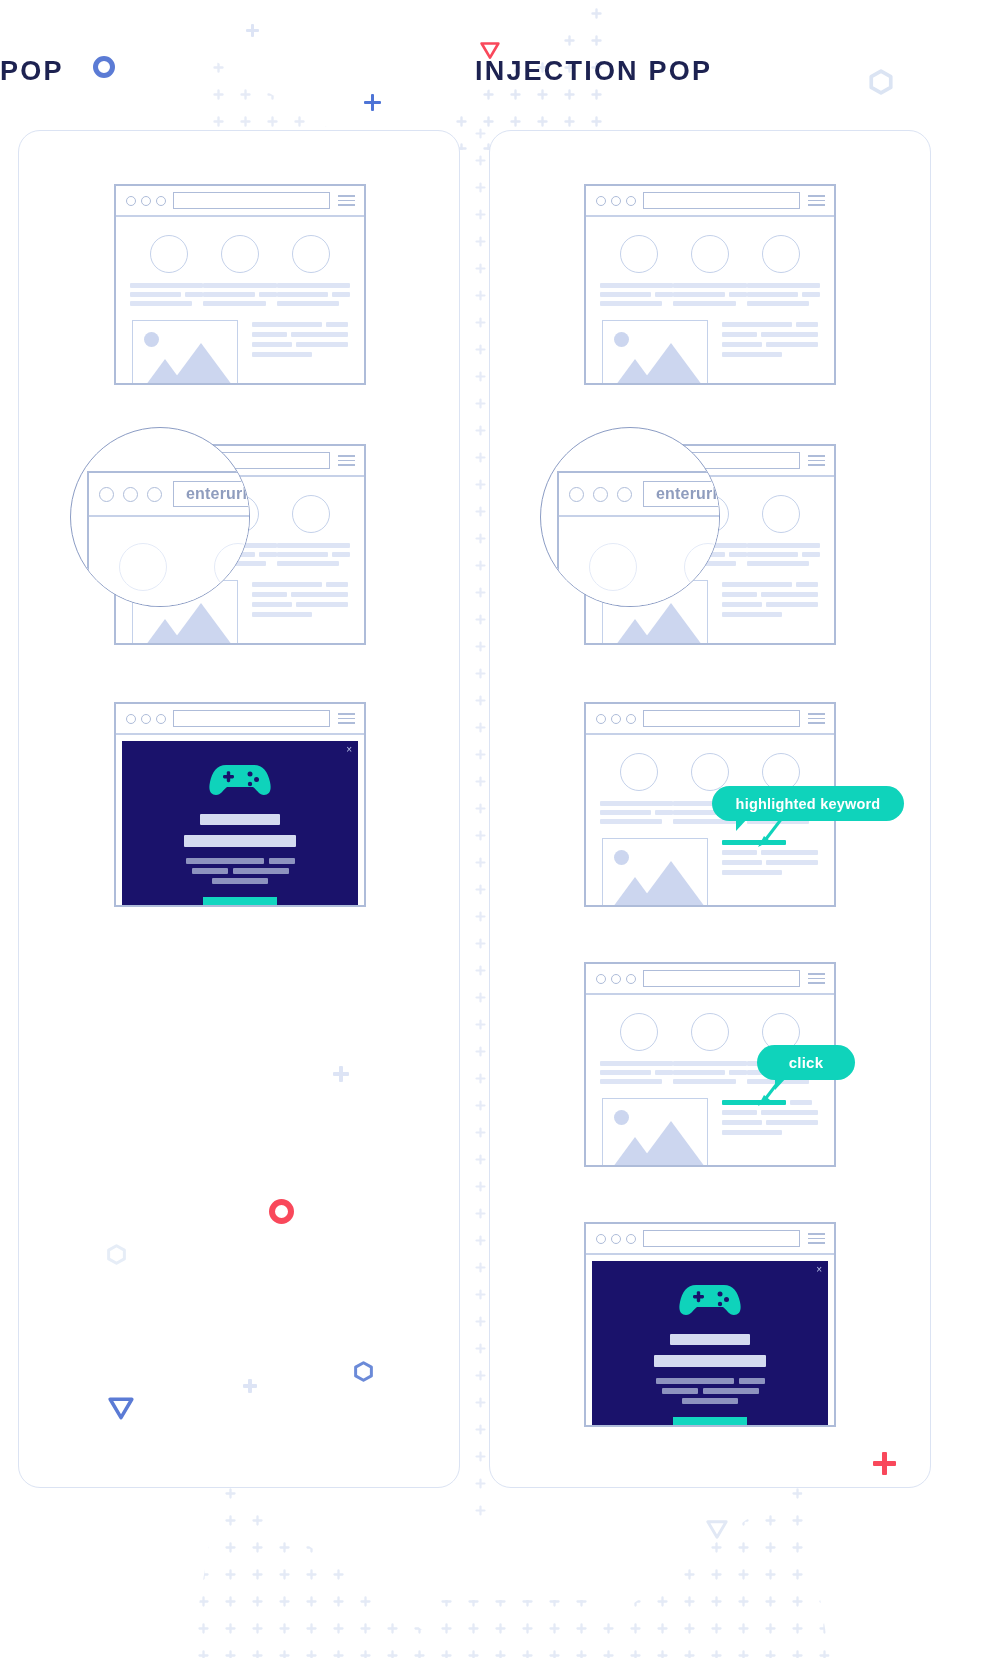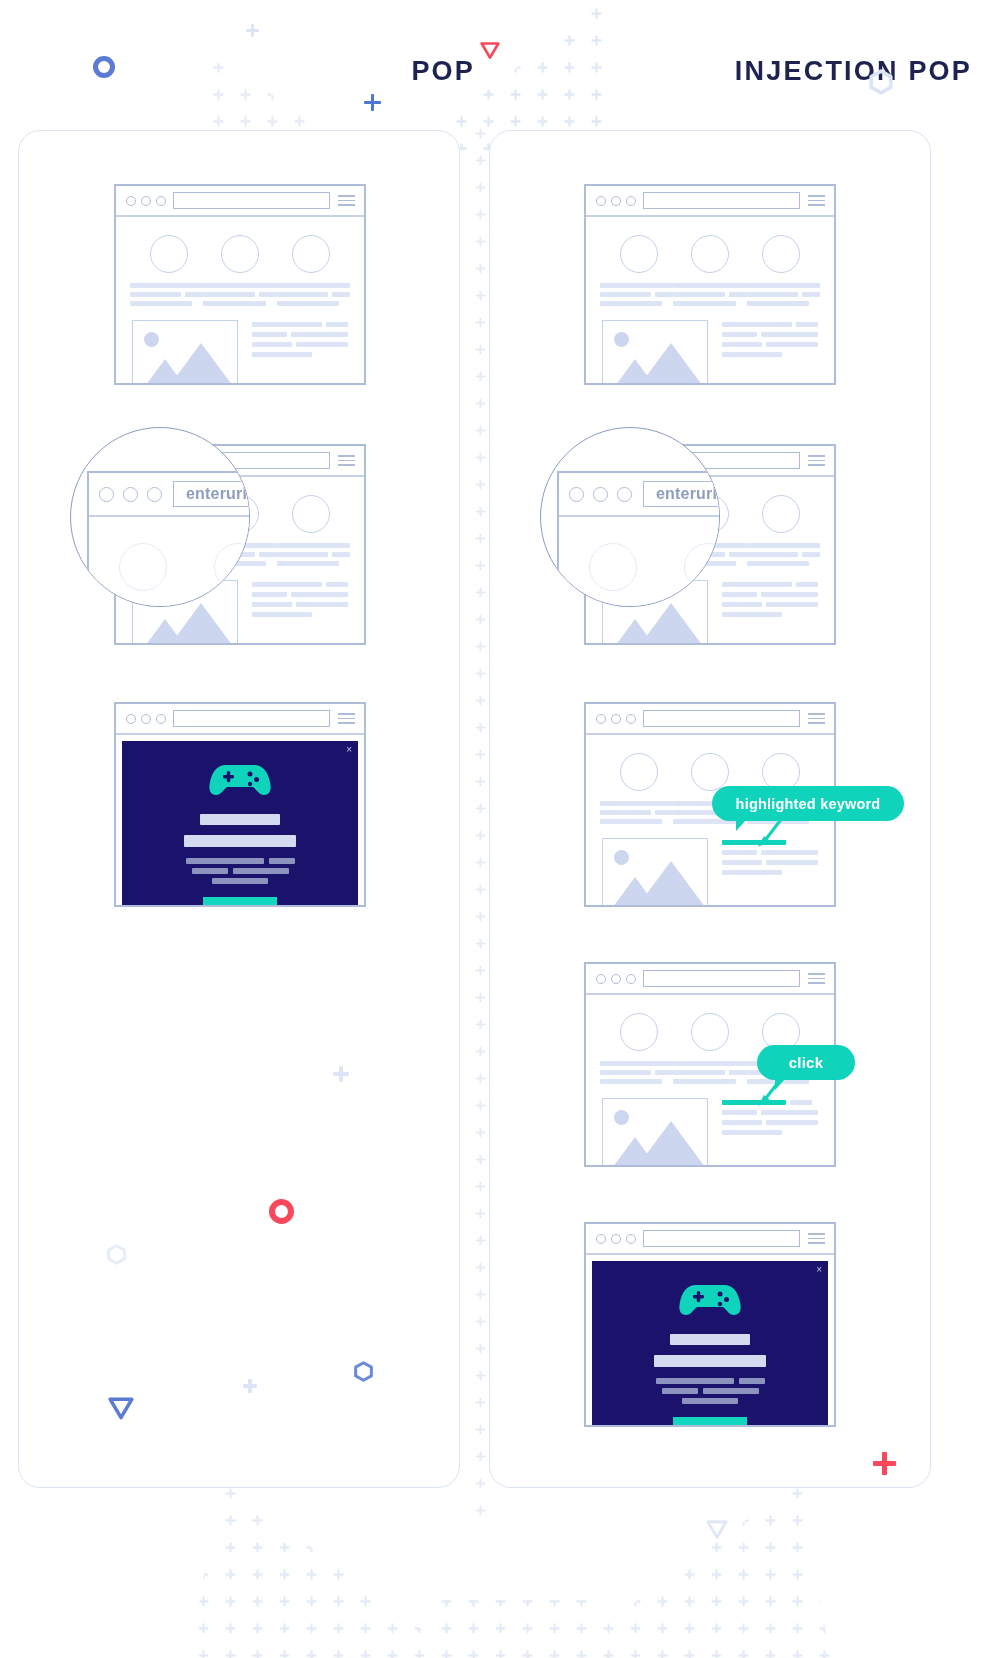--- a/index.html
+++ b/index.html
@@ -12,24 +12,24 @@
   
   .dots{
     position:absolute;pointer-events:none;
   }
   .dots svg{display:block;}
 
   
   .col-title{
     position:absolute;top:56px;
     font-size:27px;font-weight:bold;letter-spacing:2.2px;
-    color:#1d2251;text-align:right;white-space:nowrap;
+    color:#1d2251;text-align:left;white-space:nowrap;
   }
   #title-left{left:0;width:475px;}
-  #title-right{left:447px;width:525px;}
+  #title-right{left:475px;width:525px;}
 
   
   .column-card{
     position:absolute;
     border:1.4px solid #dbe3f3;
     border-radius:22px;
     background:#ffffff;
   }
   #card-left{left:18px;top:130px;width:440px;height:1356px;}
   #card-right{left:489px;top:130px;width:440px;height:1356px;}

